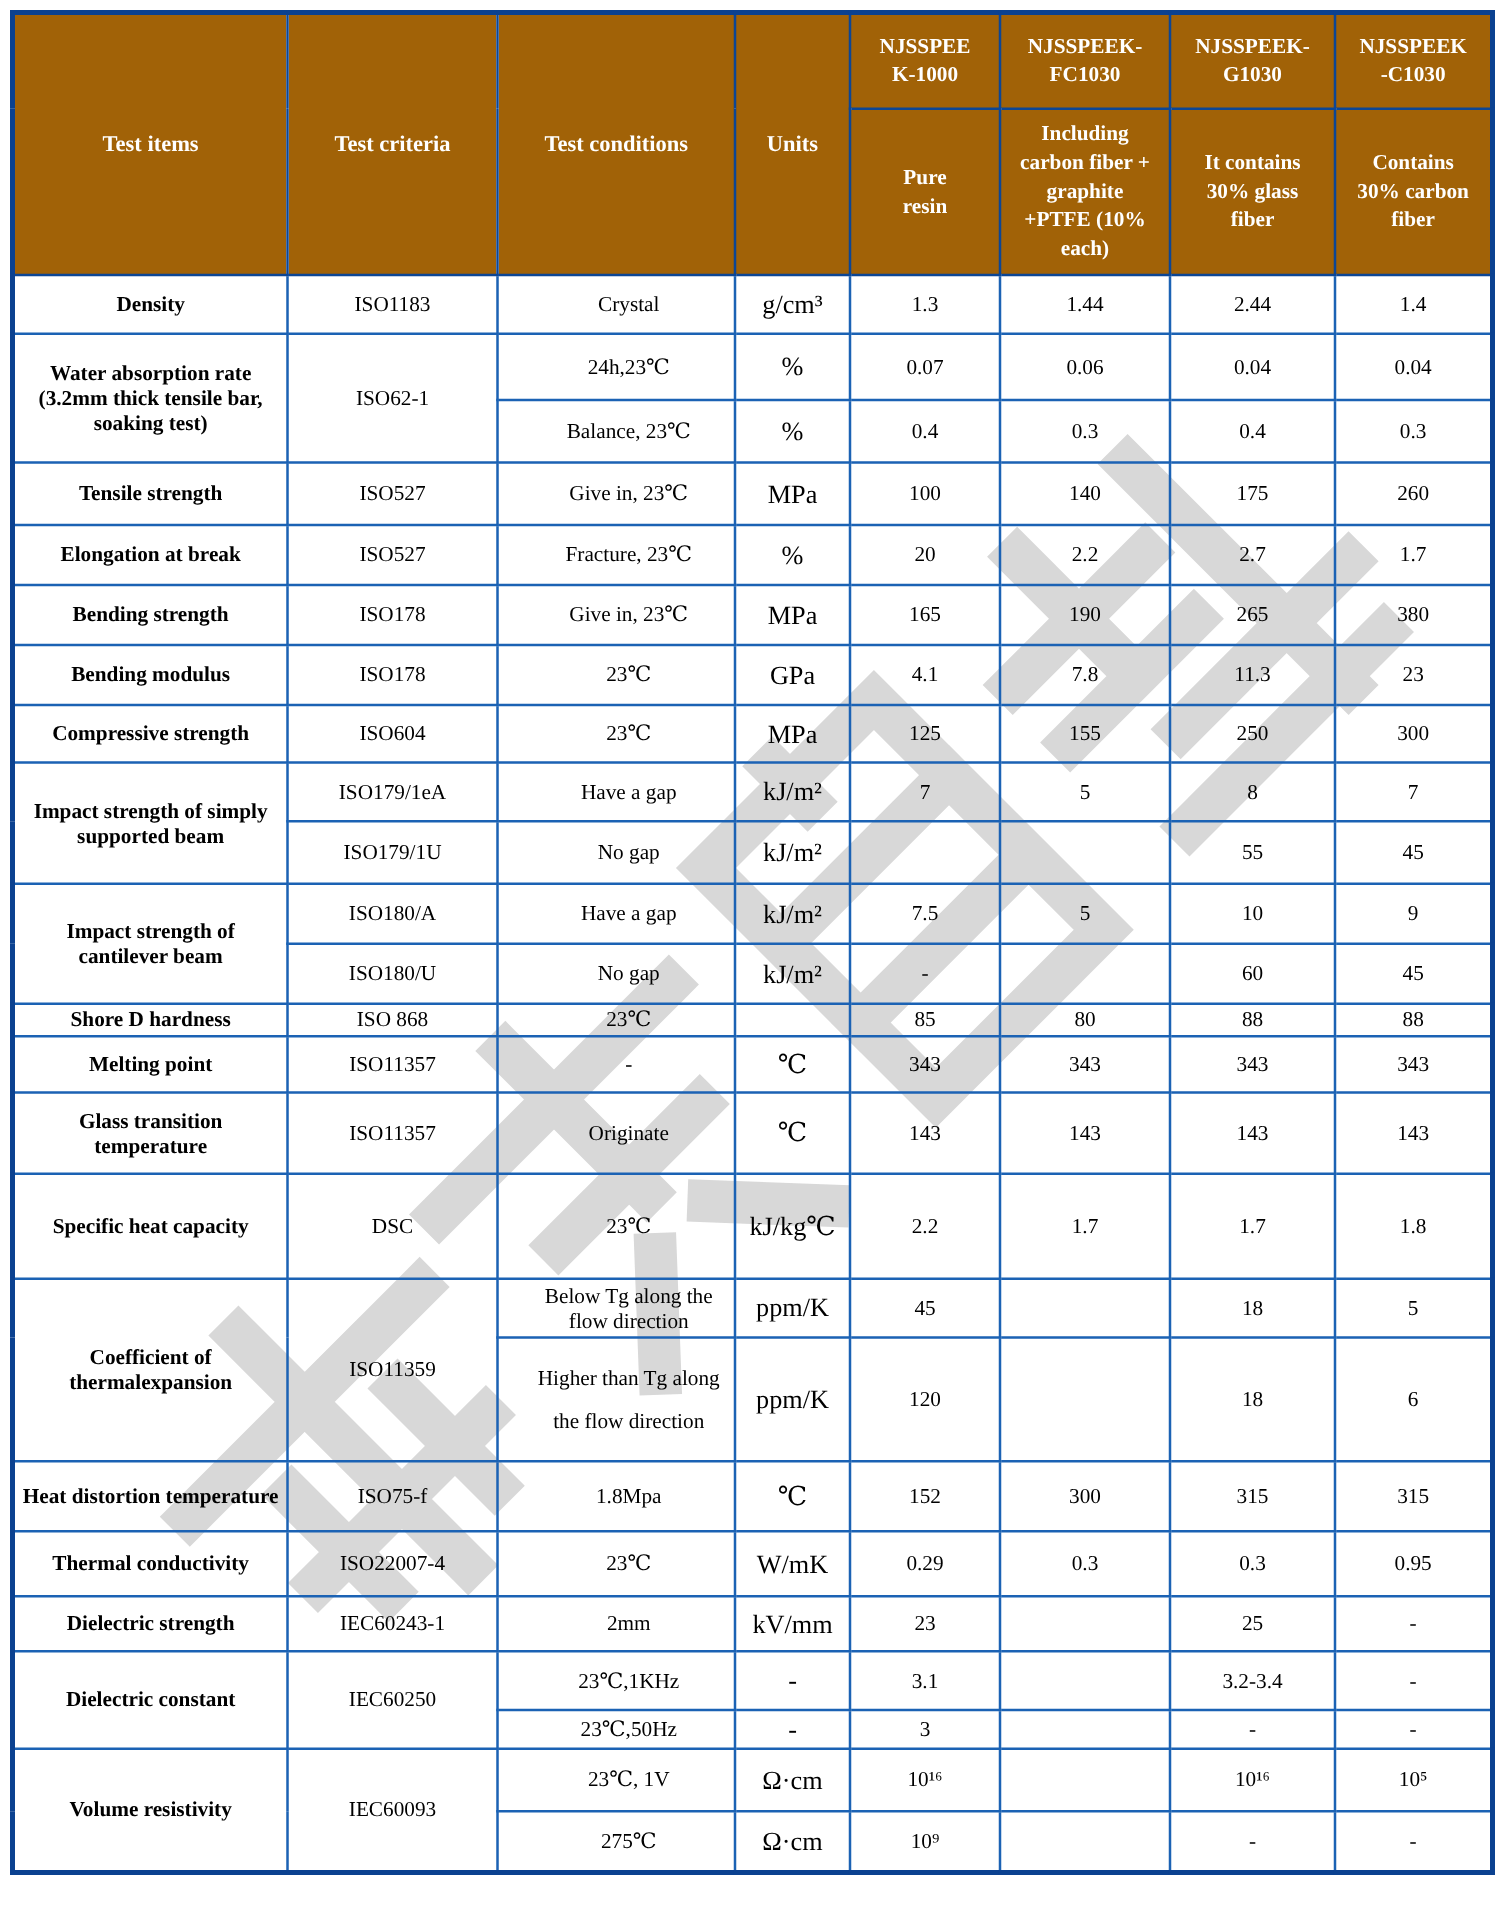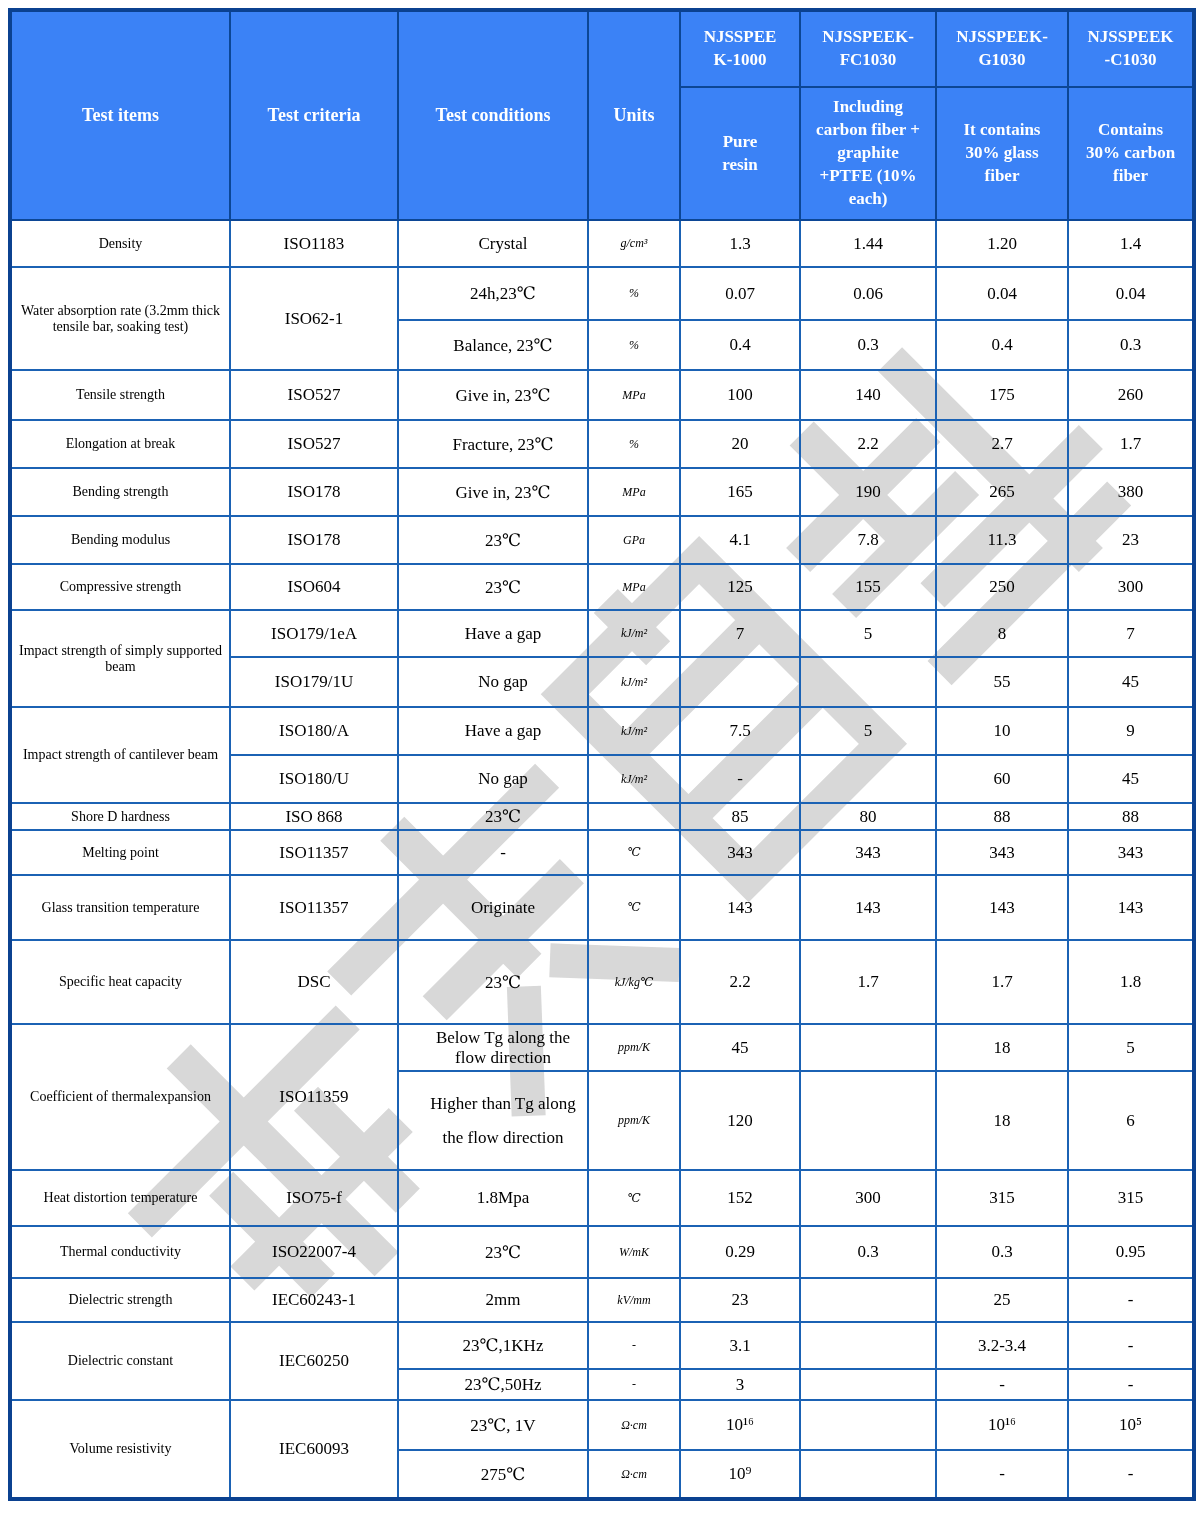--- a/index.html
+++ b/index.html
@@ -3,28 +3,28 @@
 <meta charset="utf-8">
 <style>
   html,body{margin:0;padding:0;background:#ffffff;}
   .stage{position:relative;width:1200px;min-height:1529px;background:#ffffff;
          font-family:"Liberation Serif","DejaVu Serif","DejaVu Sans",serif;color:#000;}
   .wm{position:absolute;left:0;top:0;z-index:0;pointer-events:none;}
   table.spec{position:relative;z-index:1;border-collapse:collapse;table-layout:fixed;
              width:1184px;margin:8px 0 0 8px;border:4px solid #0B4190;background:transparent;}
   .spec th,.spec td{border:2px solid #1B62B4;text-align:center;vertical-align:middle;
                     padding:2px 4px;overflow:hidden;}
-  .spec thead th{background:#3b82f6;color:#ffffff;border-color:#0C4695;
+  .spec thead th{background:#a16207;color:#ffffff;border-color:#0C4695;
                  font-weight:bold;font-size:18px;}
   .spec thead th.pname,.spec thead th.pdesc{font-size:17px;white-space:pre-line;line-height:1.35;}
   .spec td{font-size:17px;background:transparent;}
-  td.c-item{font-size:14px;}
+  td.c-item{font-size:17px;font-weight:bold;}
   td.c-cond{font-size:17px;padding-left:24px;}
   td.c-cond.loose{line-height:2.0;}
-  td.c-unit{font-size:12px;font-style:italic;}
+  td.c-unit{font-size:21px;}
   td.c-val{font-size:17px;}
 </style>
 </head>
 <body>
 
 <div class="stage">
 
   <svg class="wm" width="1200" height="1529" viewBox="0 0 1200 1529" role="img" aria-label="南京首塑">
     <g transform="translate(615,820) rotate(-45)" stroke="#D4D4D4" stroke-width="34" fill="none" opacity="0.9" stroke-linecap="square">
       <g transform="translate(-470,0)">
@@ -86,21 +86,21 @@
     </thead>
     <tbody>
 
       <tr style="height:47px">
         <td class="c-item">Density</td>
         <td class="c-crit">ISO1183</td>
         <td class="c-cond">Crystal</td>
         <td class="c-unit">g/cm³</td>
         <td class="c-val">1.3</td>
         <td class="c-val">1.44</td>
-        <td class="c-val">1.20</td>
+        <td class="c-val">2.44</td>
         <td class="c-val">1.4</td>
       </tr>
 
       <tr style="height:53px">
         <td class="c-item" rowspan="2">Water absorption rate (3.2mm thick tensile bar, soaking test)</td>
         <td class="c-crit" rowspan="2">ISO62-1</td>
         <td class="c-cond">24h,23℃</td>
         <td class="c-unit">%</td>
         <td class="c-val">0.07</td>
         <td class="c-val">0.06</td>

